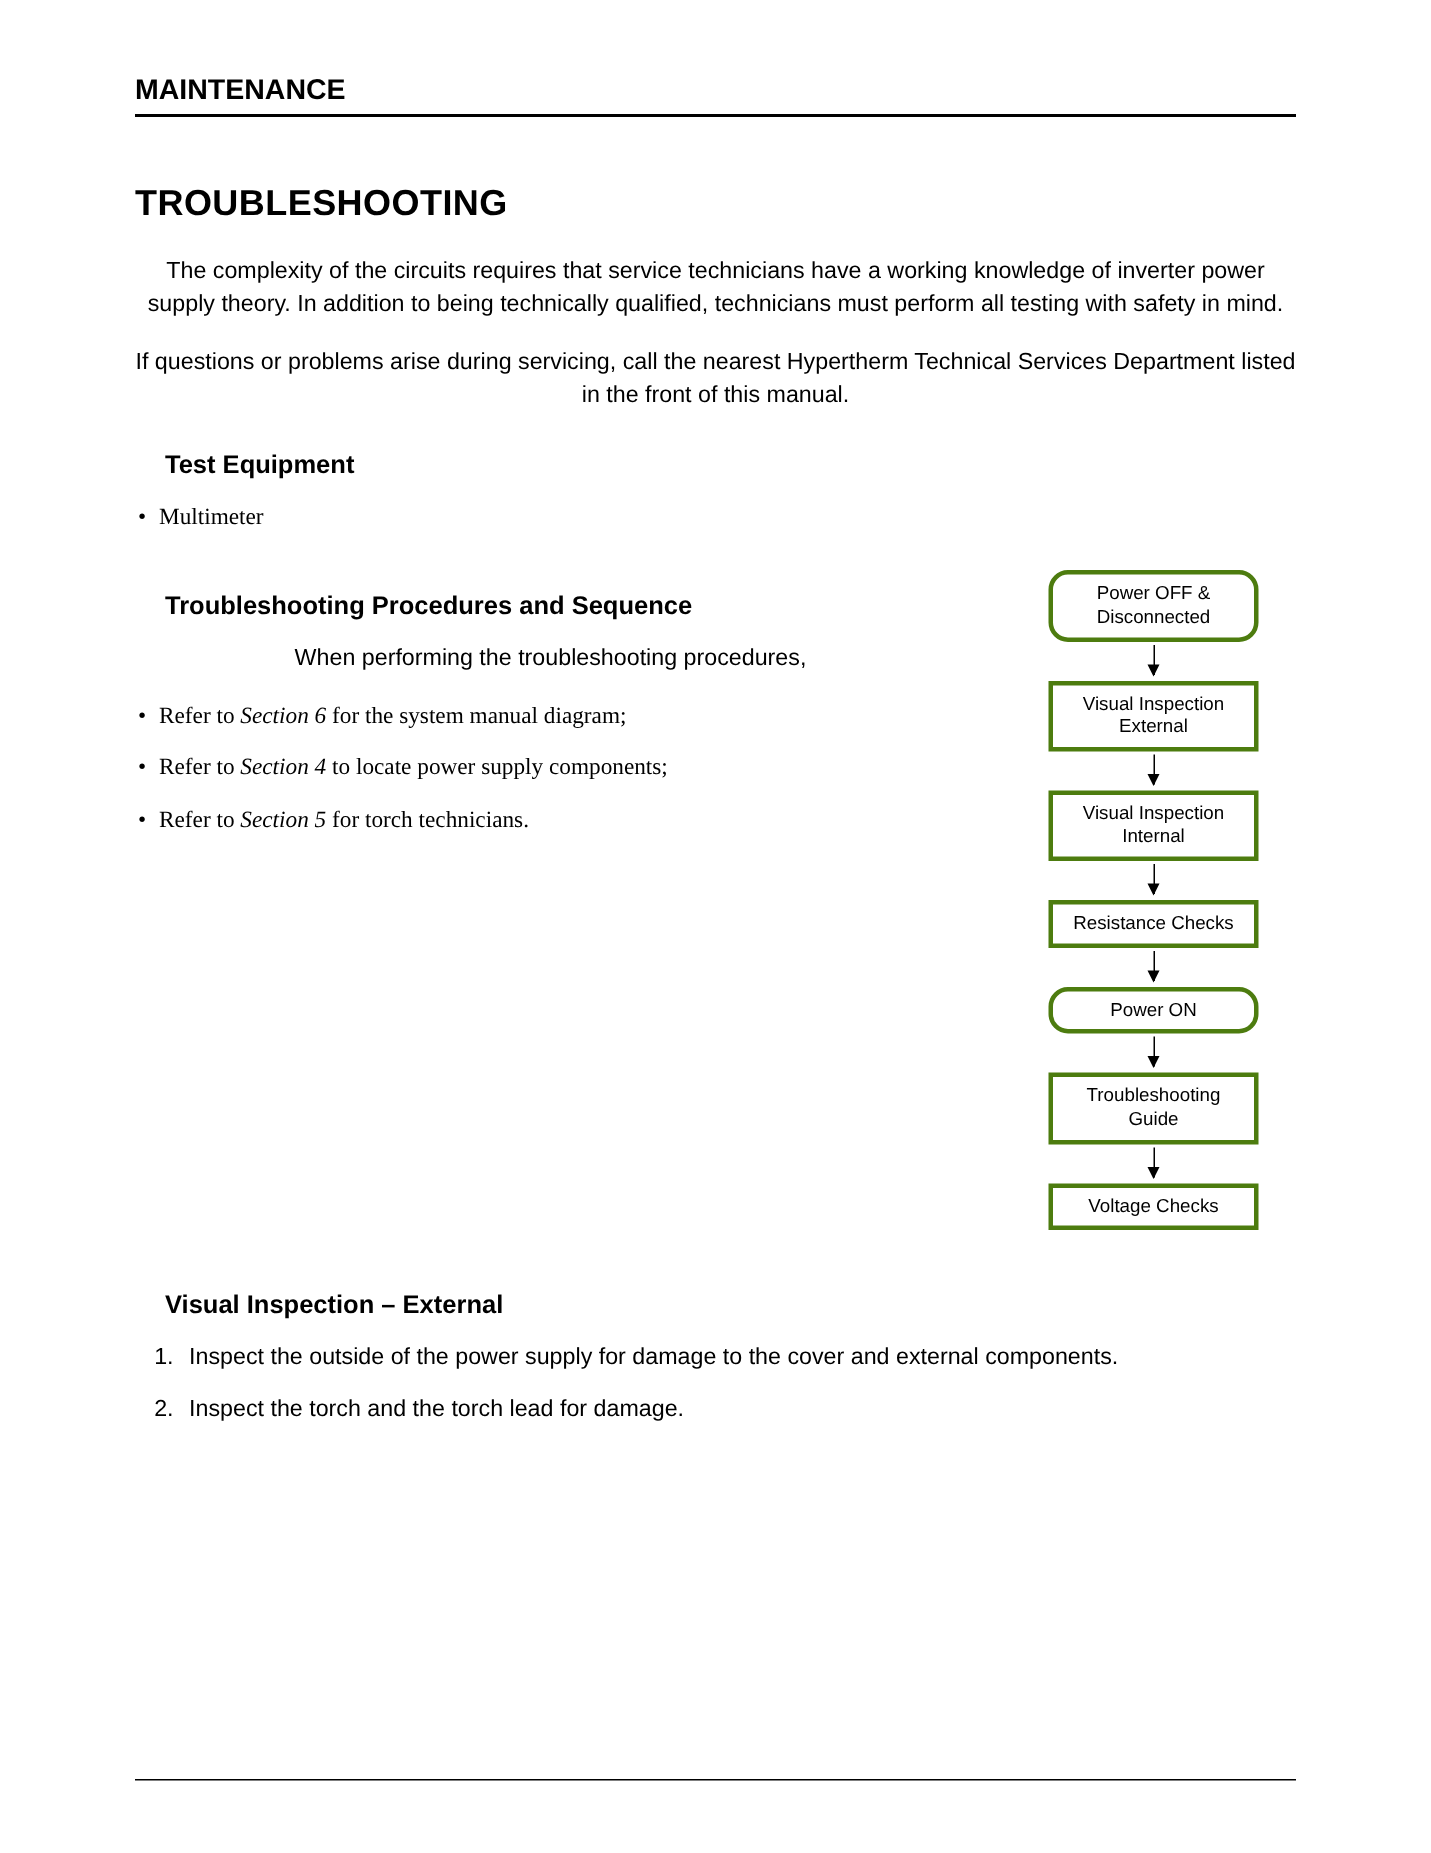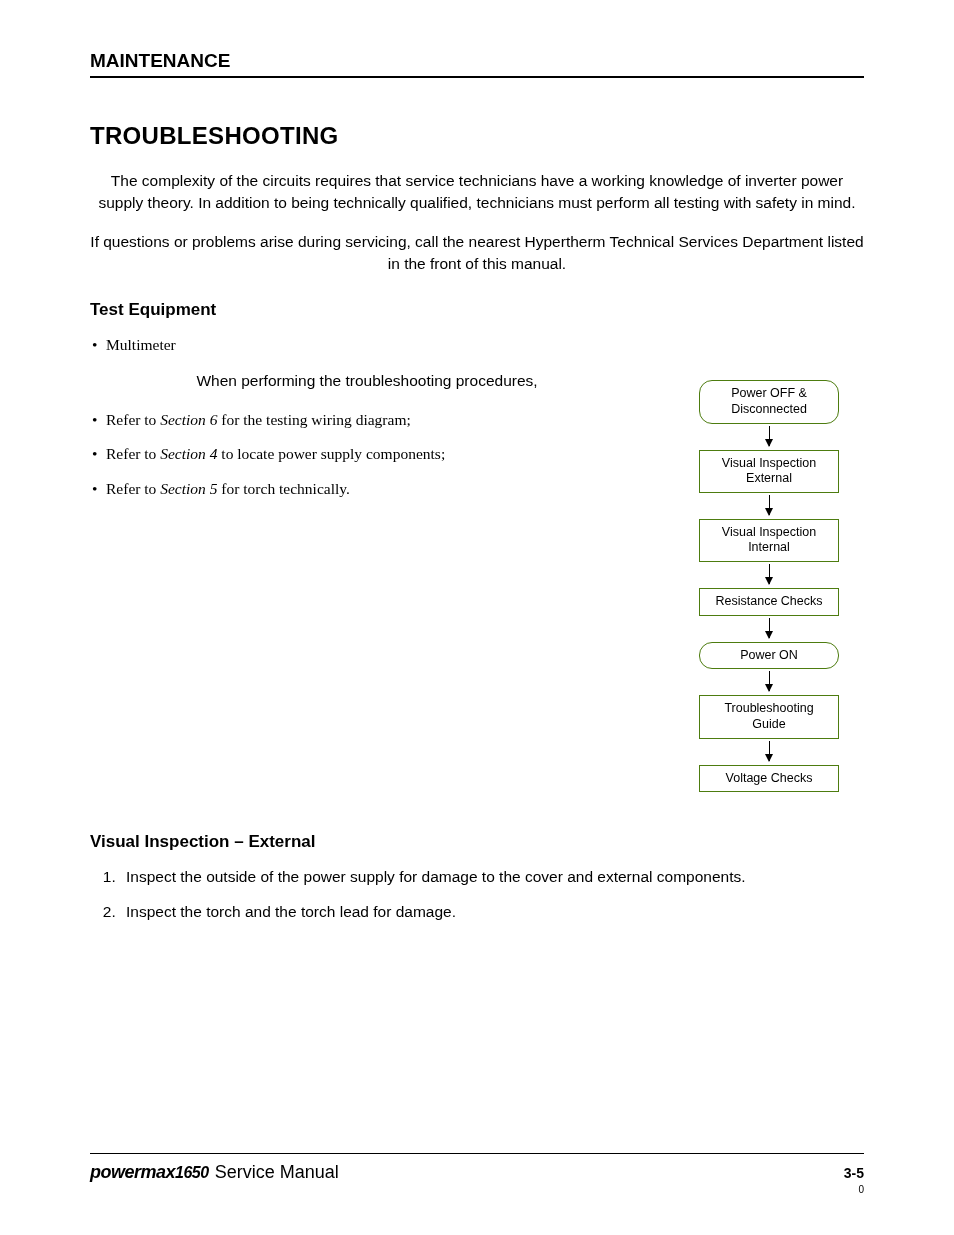--- a/index.html
+++ b/index.html
@@ -32,20 +32,21 @@
     font-size: 15.5px;
     line-height: 1.45;
     margin-bottom: 16px;
     text-align: center;
   }
   h2 {
     font-size: 17px;
     font-weight: bold;
     margin-top: 24px;
     margin-bottom: 14px;
+    margin-left: 20px;
   }
   ul {
     list-style: none;
     padding-left: 6px;
     margin-bottom: 14px;
     font-family: Liberation Serif, serif;
   }
   ul li {
     font-size: 15.5px;
     line-height: 1.45;
@@ -78,21 +79,21 @@
   .right-col { width: 190px; padding-top: 10px; }
   .italic-inline { font-style: italic; }
   
   .flow {
     display: flex;
     flex-direction: column;
     align-items: center;
     gap: 0;
   }
   .flow-box, .flow-pill {
-    border: 1px solid #4d7c0f;
+    border: 3px solid #4d7c0f;
     padding: 5px 10px;
     font-size: 12.5px;
     text-align: center;
     line-height: 1.25;
     min-width: 140px;
     background: #fff;
   }
   .flow-pill { border-radius: 13px; padding: 5px 14px; }
   .flow-arrow {
     width: 1px;
@@ -158,25 +159,26 @@
 <p>The complexity of the circuits requires that service technicians have a working knowledge of inverter power supply theory.  In addition to being technically qualified, technicians must perform all testing with safety in mind.</p>
 <p>If questions or problems arise during servicing, call the nearest Hypertherm Technical Services Department listed in the front of this manual.</p>
 
 <h2>Test Equipment</h2>
 <ul>
   <li>Multimeter</li>
 </ul>
 
 <div class="two-col">
   <div class="left-col">
+    <h2>Troubleshooting Procedures and Sequence</h2>
     <p>When performing the troubleshooting procedures,</p>
     <ul>
-      <li><span>Refer to </span><span class="italic-inline">Section 6</span><span>  for the testing wiring diagram;</span></li>
+      <li><span>Refer to </span><span class="italic-inline">Section 6</span><span>  for the system manual diagram;</span></li>
       <li><span>Refer to </span><span class="italic-inline">Section 4</span><span> to locate power supply components;</span></li>
-      <li><span>Refer to </span><span class="italic-inline">Section 5</span><span>  for torch technically.</span></li>
+      <li><span>Refer to </span><span class="italic-inline">Section 5</span><span>  for torch technicians.</span></li>
     </ul>
   </div>
   <div class="right-col">
     <div class="flow" id="flowchart">
         <div class="flow-pill">Power OFF &amp;<br>Disconnected</div>
         <div class="flow-arrow"></div>
         <div class="flow-box">Visual Inspection<br>External</div>
         <div class="flow-arrow"></div>
         <div class="flow-box">Visual Inspection<br>Internal</div>
         <div class="flow-arrow"></div>
@@ -192,22 +194,13 @@
 </div>
 
 <h2 style="margin-top:40px;">Visual Inspection – External</h2>
 <ol>
   <li>Inspect the outside of the power supply for damage to the cover and external components.</li>
   <li>Inspect the torch and the torch lead for damage.</li>
 </ol>
 
 <div class="footer">
   <div class="footer-rule"></div>
-  <div class="footer-row">
-    <div class="footer-left">
-      <span class="brand">powermax</span><span class="brand-num">1650</span><span class="footer-title">Service Manual</span>
-    </div>
-    <div class="footer-right">
-      <span class="page-num">3-5</span>
-      <span class="rev">0</span>
-    </div>
-  </div>
 </div>
 
 </body></html>

